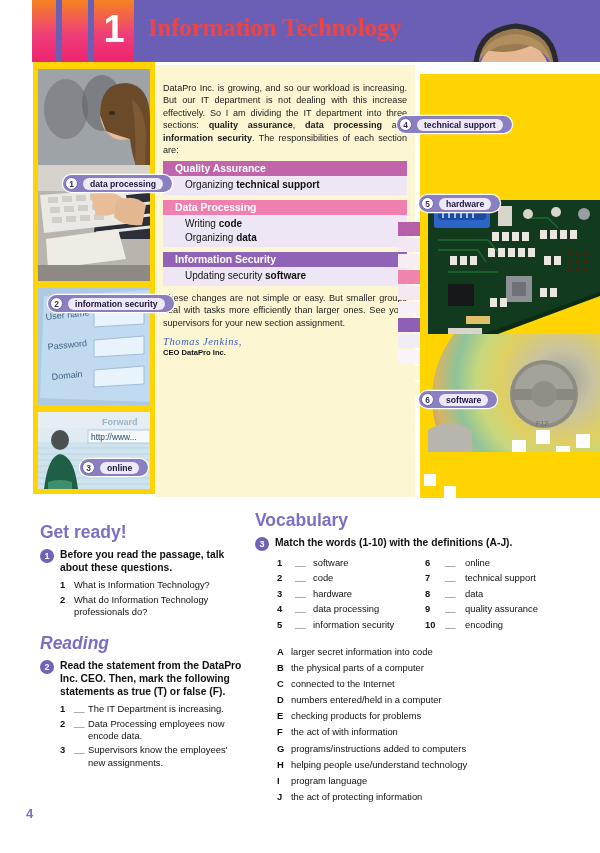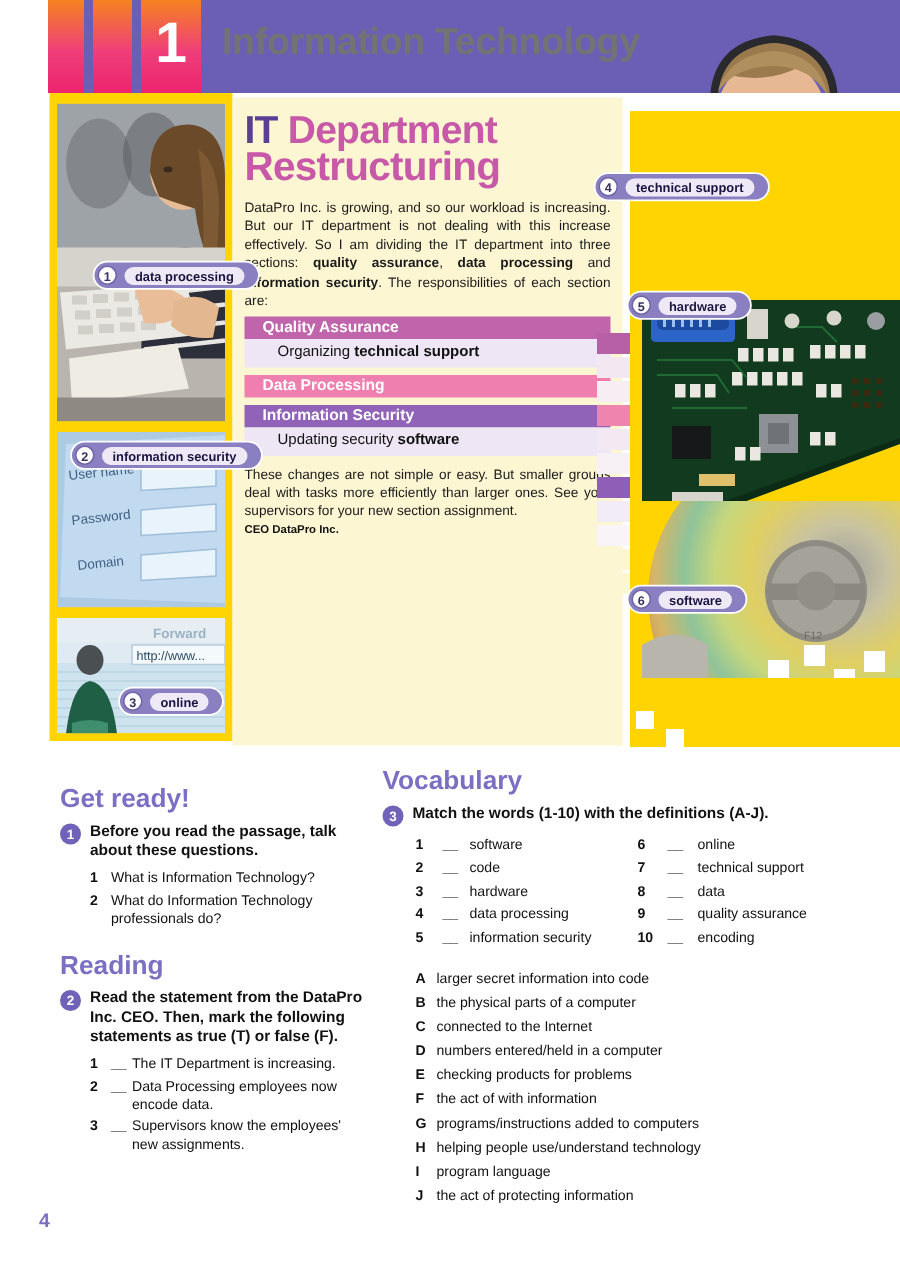--- a/index.html
+++ b/index.html
@@ -24,22 +24,22 @@
   .bar.b1 { left:32px; width:24px; }
   .bar.b2 { left:62px; width:26px; }
   .bar.b3 { left:94px; width:40px; }
   .chapnum {
     position:absolute; left:94px; top:6px; width:40px;
     text-align:center; color:#ffffff; font-size:38px; font-weight:bold;
     font-family:"Liberation Sans", sans-serif; line-height:46px;
   }
   .hdr-title {
     position:absolute; left:148px; top:14px;
-    color:#737373; font-size:25px; font-weight:bold; letter-spacing:-0.2px;
-    font-family:Liberation Sans, sans-serif;
+    color:#ef4444; font-size:25px; font-weight:bold; letter-spacing:-0.2px;
+    font-family:Liberation Serif, serif;
   }
   .hdr-photo-right {
     position:absolute; right:0; top:0; width:172px; height:200px;
     overflow:hidden;
   }
 
   
   .art { position:absolute; left:0; top:62px; width:600px; height:440px; background:#ffffff; }
 
   
@@ -156,21 +156,21 @@
   .deflist { margin:12px 0 0 22px; }
   .drow { display:flex; margin-bottom:4.1px; font-size:9.4px; line-height:12px; color:#111; }
   .drow .dn { flex:0 0 14px; font-weight:bold; }
   .drow .dt { flex:1; }
 
   .pageno {
     position:absolute; left:26px; top:806px;
     color:#7b6fc4; font-size:13px; font-weight:bold;
   }
 
-  .spacer-top { margin-top:14px; }
+  .spacer-top { margin-top:14px;font-style:italic; }
 </style>
 </head>
 <body>
 
 <div id="page">
 
   <div class="hdr-band"></div>
   <div class="hdr-white-left"></div>
 
   <div class="bar b1"></div>
@@ -301,42 +301,43 @@
         </g>
 
         <ellipse cx="22" cy="28" rx="9" ry="10" fill="#4a4f52"></ellipse>
         <path d="M6 77 Q10 44 22 42 Q36 44 40 77 Z" fill="#1f5f46"></path>
         <path d="M10 70 Q22 66 34 70 L34 77 L10 77 Z" fill="#3f8f6e"></path>
       </svg>
     </div>
 
     <div class="panel"></div>
     <div class="panel-inner">
-      <div class="bigtitle">
-        <span class="it">IT </span><span class="dep">Department</span><br>
-        <span class="rest">Restructuring</span>
-      </div>
 
       <div class="bodytext">
         <span>DataPro Inc. is growing, and so our workload is increasing. But our IT department is not dealing with this increase effectively. So I am dividing the IT department into three sections: </span><b>quality assurance</b><span>, </span><b>data processing</b><span> and </span><b>information security</b><span>. The responsibilities of each section are:</span>
       </div>
 
       <div class="sechead c0">Quality Assurance</div>
       <div class="seclist">
         <div class="li"><span>Organizing </span><b>technical support</b><span></span></div>
       </div>
 
       <div class="sechead c1">Data Processing</div>
+      <div class="seclist">
+        <div class="li"><span>Writing </span><b>code</b><span></span></div>
+        <div class="li"><span>Organizing </span><b>data</b><span></span></div>
+      </div>
 
       <div class="sechead c2">Information Security</div>
       <div class="seclist">
         <div class="li"><span>Updating security </span><b>software</b><span></span></div>
       </div>
 
       <div class="outro">These changes are not simple or easy. But smaller groups deal with tasks more efficiently than larger ones. See your supervisors for your new section assignment.</div>
+      <div class="sig">Thomas Jenkins,</div>
       <div class="sigrole">CEO DataPro Inc.</div>
     </div>
 
     <div class="stripes">
       <div class="stripe" style="top:0px;   background:#b760a8;"></div>
       <div class="stripe" style="top:16px;  background:#f3e7f2;"></div>
       <div class="stripe" style="top:32px;  background:#f7eef4;"></div>
       <div class="stripe" style="top:48px;  background:#ef85ae;"></div>
       <div class="stripe" style="top:64px;  background:#f2e9f3;"></div>
       <div class="stripe" style="top:80px;  background:#f7f1f6;"></div>

